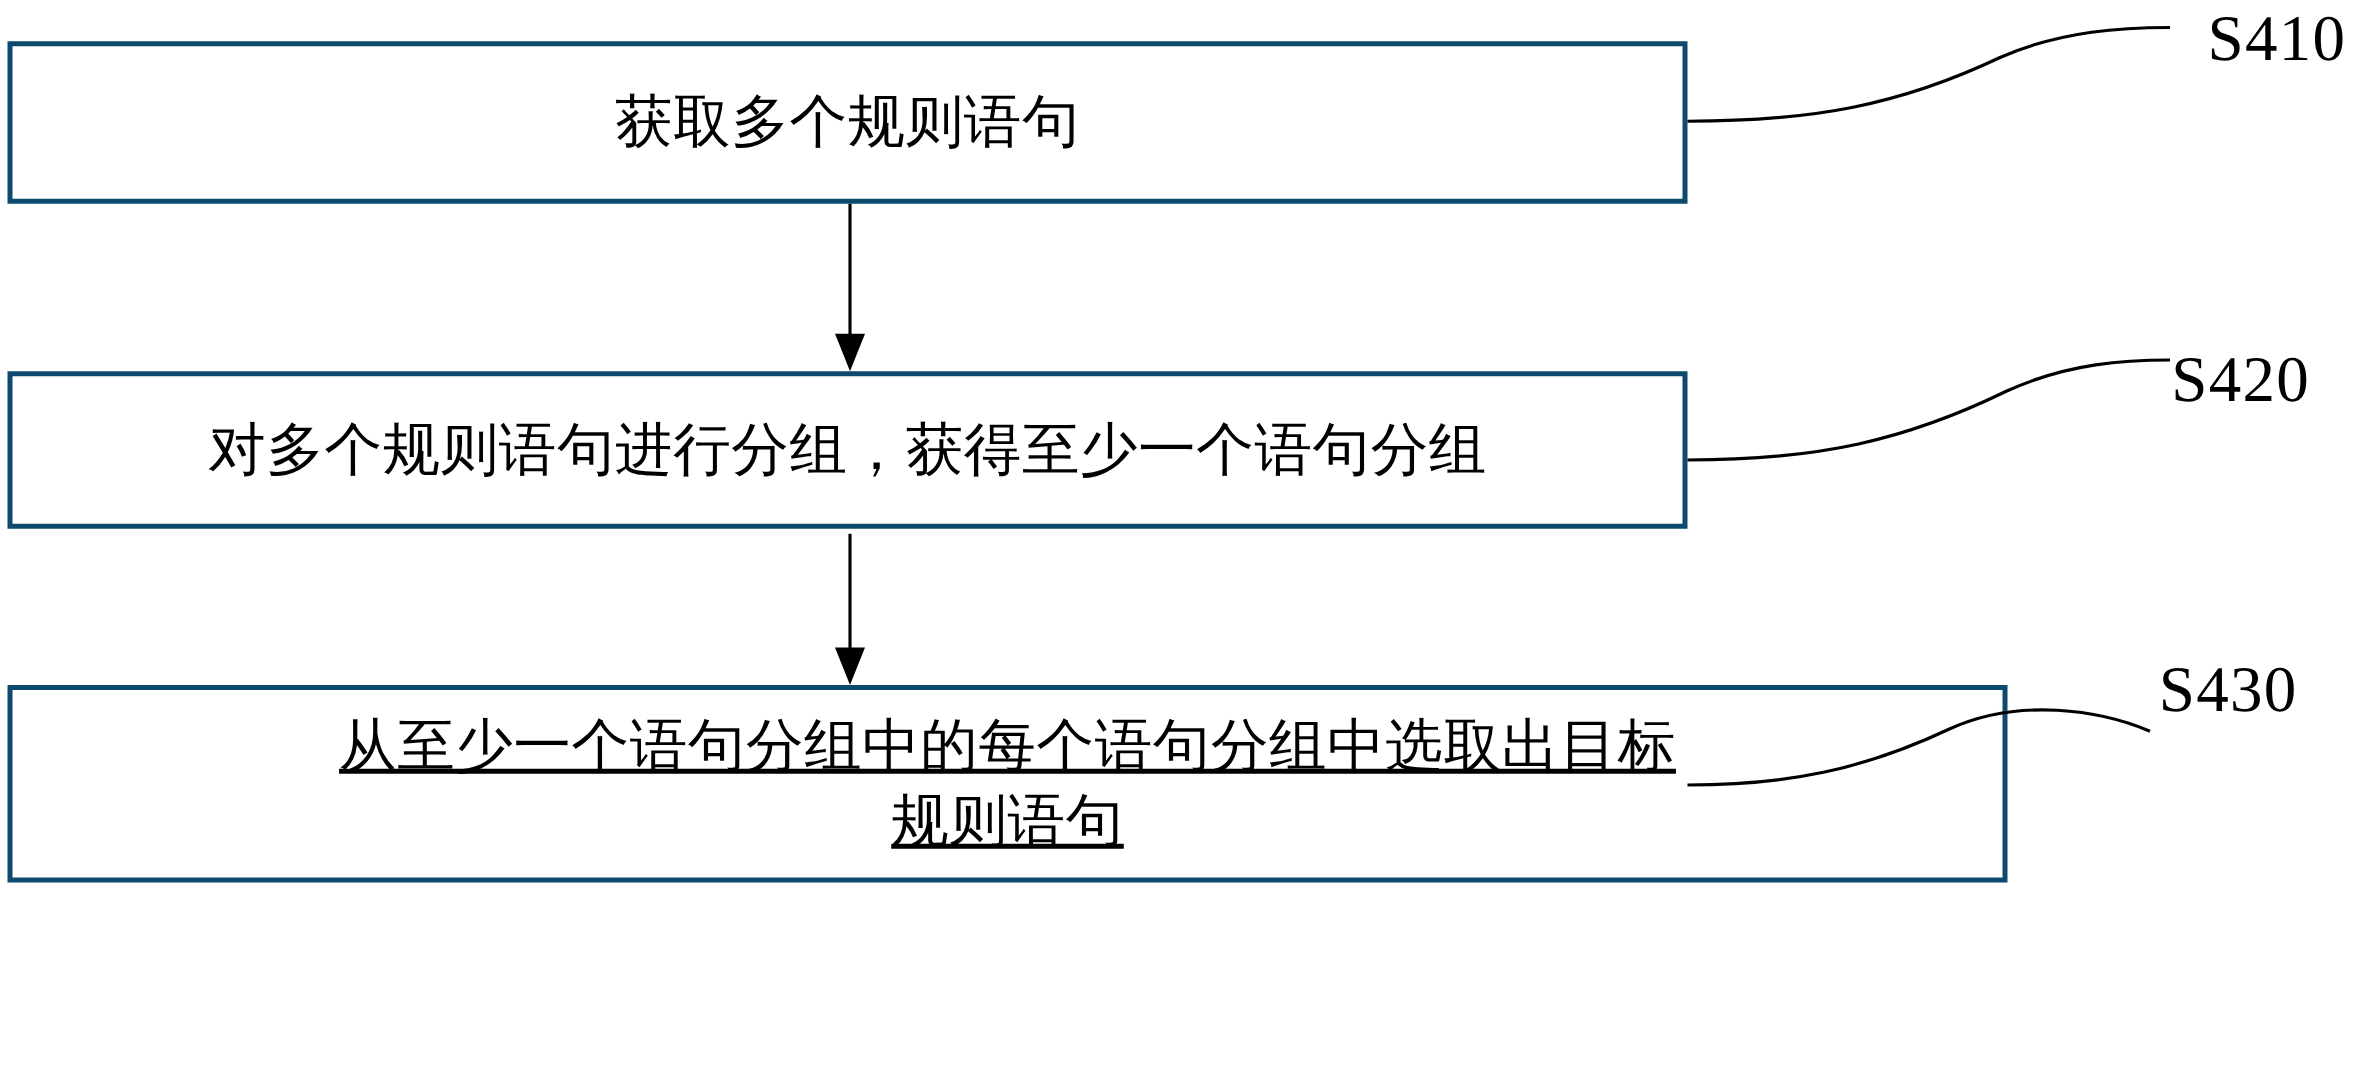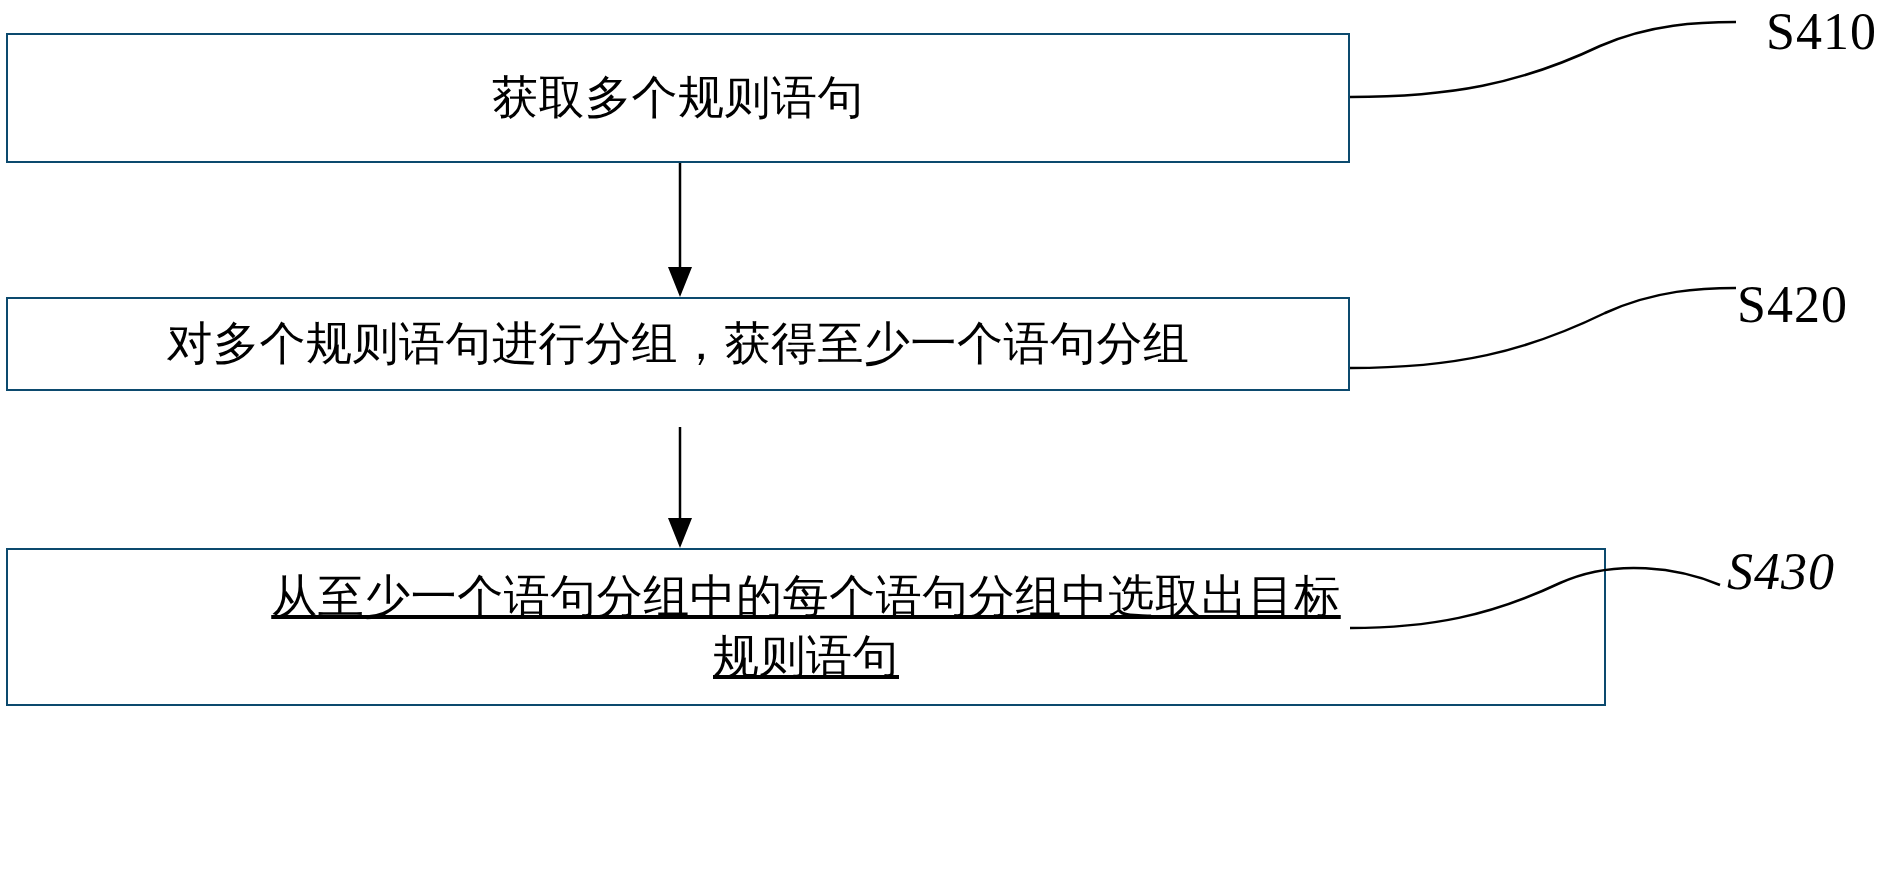--- a/index.html
+++ b/index.html
@@ -16,53 +16,53 @@
     width: 1891px;
     height: 872px;
     background: #ffffff;
     overflow: hidden;
   }
 
   
   .proc-box {
     position: absolute;
     box-sizing: border-box;
-    border: 2px solid #0c4a6e;
+    border: 4px solid #0c4a6e;
     background: #ffffff;
     display: flex;
     align-items: center;
     justify-content: center;
     text-align: center;
   }
   .proc-text {
     font-family: "Liberation Serif", "DejaVu Serif", serif;
     font-size: 46px;
     line-height: 1.30;
     color: #000000;
     letter-spacing: 0.5px;
     padding: 0 18px;
     white-space: pre-line;
   }
 
   #box-1 { left: 6px;  top: 33px;  width: 1344px; height: 130px; }
-  #box-2 { left: 6px;  top: 297px; width: 1344px; height: 94px; }
+  #box-2 { left: 6px;  top: 297px; width: 1344px; height: 126px; }
   #box-3 { left: 6px;  top: 548px; width: 1600px; height: 158px; text-decoration: underline; }
 
   
   .step-label {
     position: absolute;
     font-family: "Liberation Serif", "DejaVu Serif", serif;
     font-size: 52px;
     color: #000000;
     white-space: nowrap;
     letter-spacing: 1px;
   }
   #label-1 { left: 1737px; top: 2px; margin-left: 29px;   }
   #label-2 { left: 1737px; top: 275px; }
-  #label-3 { left: 1727px; top: 542px; font-style: italic; }
+  #label-3 { left: 1727px; top: 523px; }
 
   
   #vector-layer {
     position: absolute;
     left: 0;
     top: 0;
     width: 1891px;
     height: 872px;
     pointer-events: none;
   }

